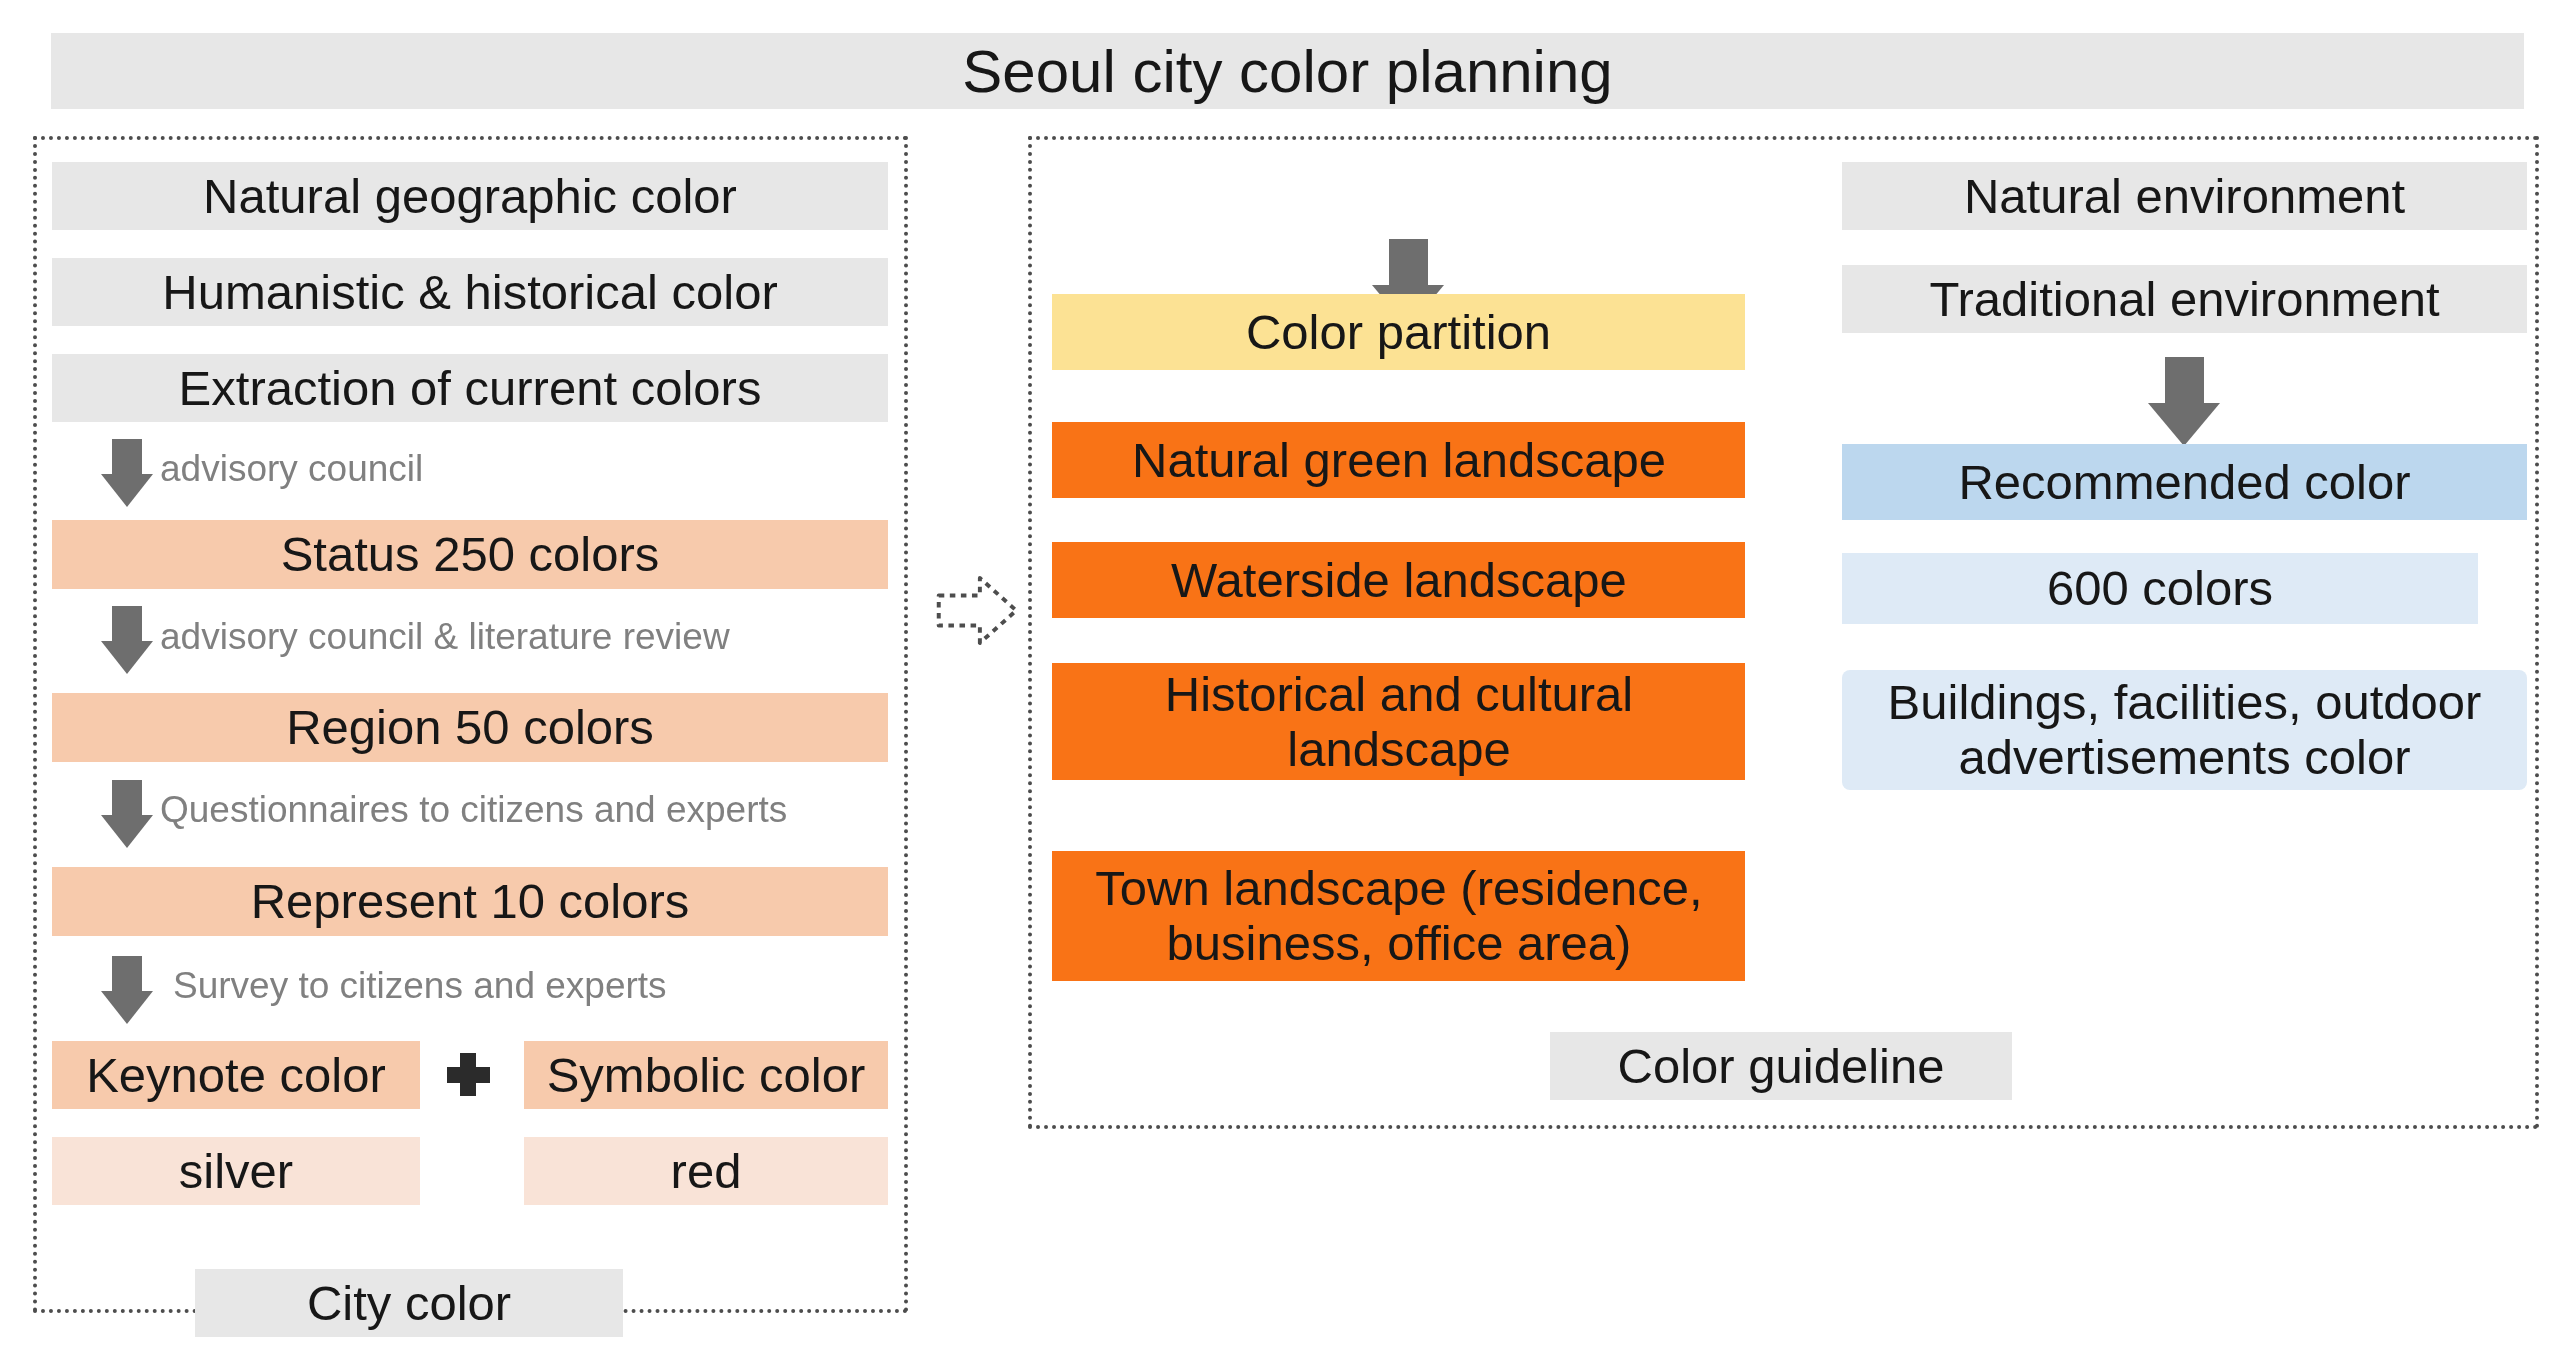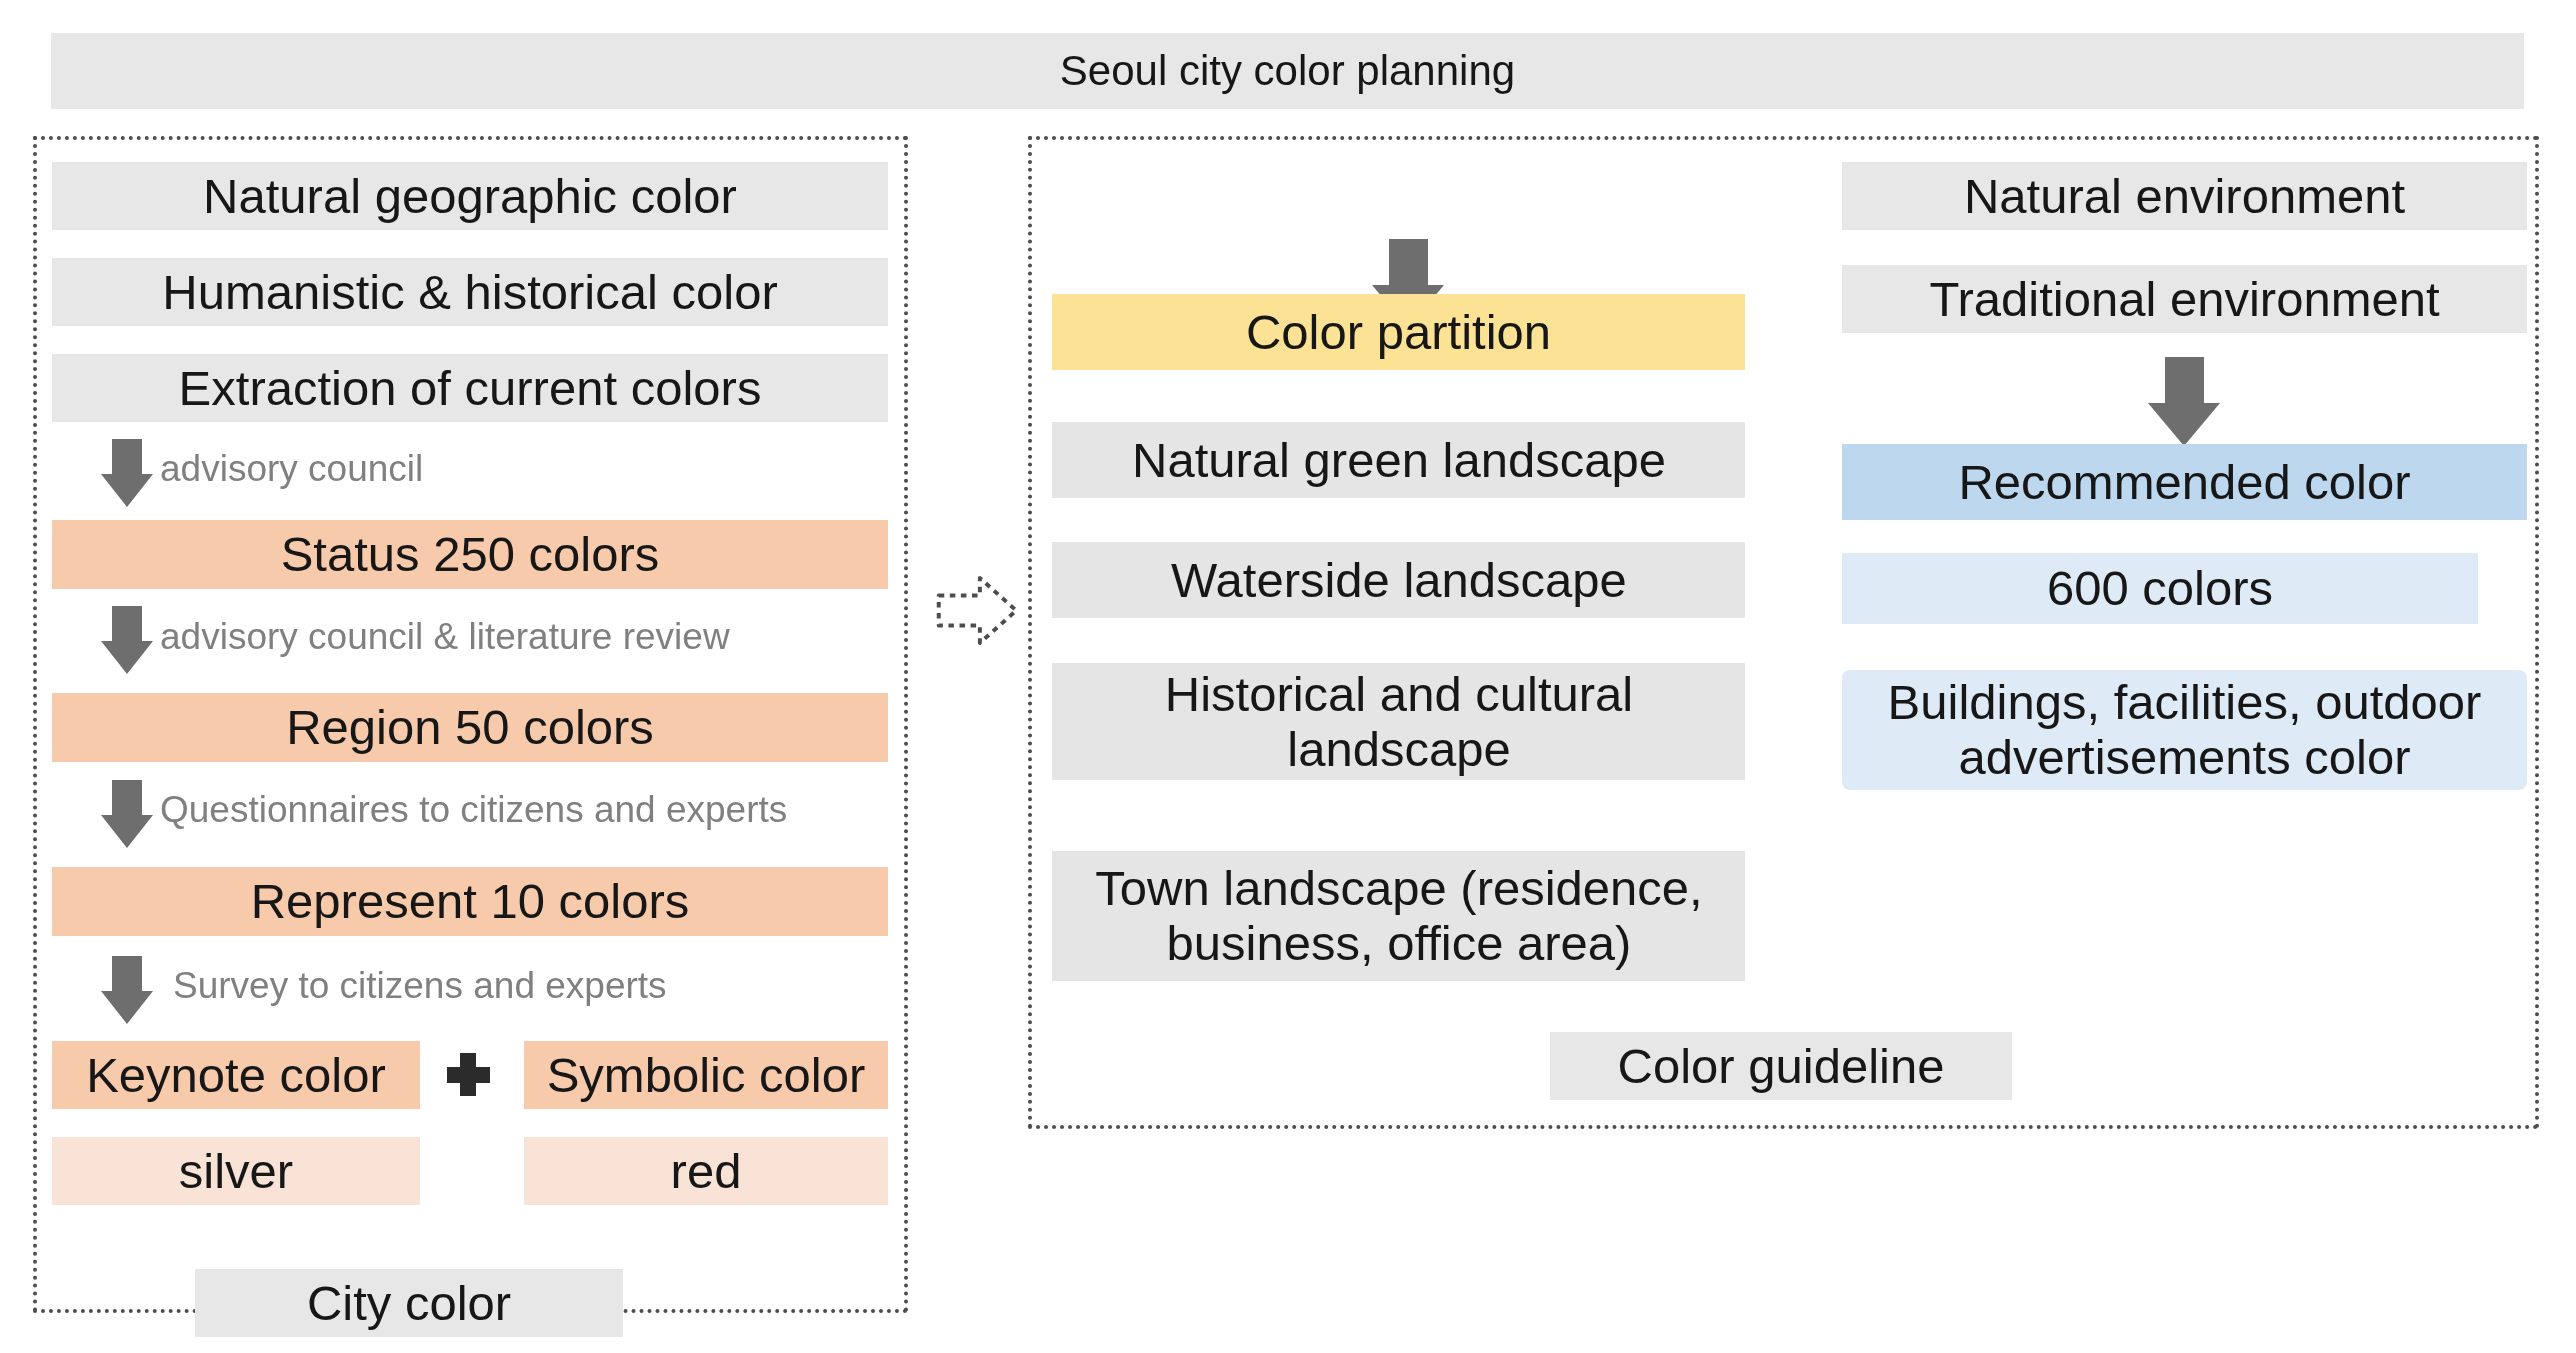--- a/index.html
+++ b/index.html
@@ -30,21 +30,21 @@
     text-align: center;
     line-height: 1.12;
     font-size: 49px;
     color: #171717;
     padding: 1.6px 8px;
   }
   .box.grey      { background: #E7E7E7; }
   .box.peach     { background: #F7CAAC; }
   .box.peachlite { background: #F9E3D7; }
   .box.yellow    { background: #FCE294; }
-  .box.yellowlite{ background: #e5e5e5; padding-left: 9px; }
+  .box.yellowlite{ background: #f97316; padding-left: 9px; }
   .box.blue      { background: #BCD7EE; }
   .box.bluelite  { background: #DEEAF6; }
 
   
   .dotted {
     position: absolute;
     box-sizing: border-box;
     border: 4px dotted #4d4d4d;
     background: transparent;
   }
@@ -53,21 +53,21 @@
   #title-bar {
     position: absolute;
     left: 51px;
     top: 33px;
     width: 2473px;
     height: 76px;
     background: #E7E7E7;
     display: flex;
     align-items: center;
     justify-content: center;
-    font-size: 42px;
+    font-size: 60px;
     color: #171717;
   }
 
   
   .caption {
     position: absolute;
     font-size: 37px;
     color: #808080;
     white-space: nowrap;
     line-height: 1;

